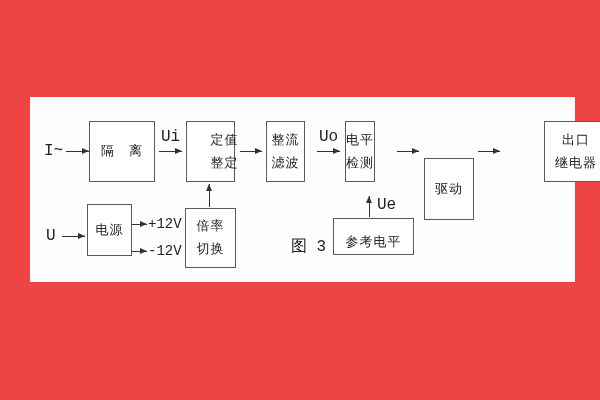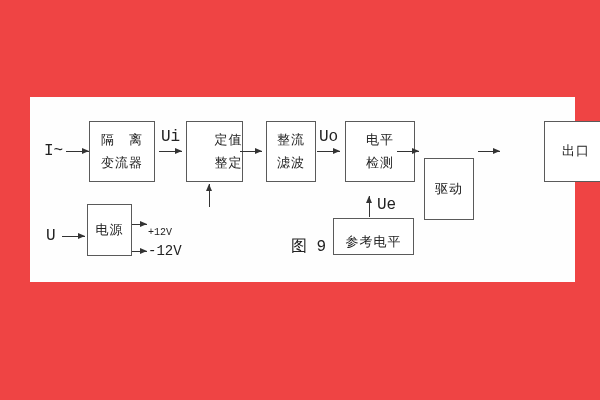--- a/index.html
+++ b/index.html
@@ -77,71 +77,75 @@
 </style>
 </head>
 <body>
 
 <div class="canvas">
 
   <div class="figure-area"></div>
 
   <div class="block" style="left:89px; top:121px; width:66px; height:61px;">
     <span>隔　离</span>
-    <span>变流器</span>
   </div>
 
-  <div class="block" style="left:186px; top:121px; width:57px; height:61px;padding-left:28px;">
+  <div class="block" style="left:186px; top:121px; width:49px; height:61px;padding-left:28px;">
     <span>定值</span>
     <span>整定</span>
   </div>
 
-  <div class="block" style="left:266px; top:121px; width:50px; height:61px;">
+  <div class="block" style="left:266px; top:121px; width:39px; height:61px;">
     <span>整流</span>
     <span>滤波</span>
   </div>
 
-  <div class="block" style="left:345px; top:121px; width:70px; height:61px;">
+  <div class="block" style="left:345px; top:121px; width:30px; height:61px;">
     <span>电平</span>
     <span>检测</span>
   </div>
 
   <div class="block" style="left:424px; top:121px; width:50px; height:62px;margin-top:37px;">
     <span>驱动</span>
   </div>
 
   <div class="block" style="left:504px; top:121px; width:64px; height:61px;margin-left:40px;">
     <span>出口</span>
+    <span>继电器</span>
   </div>
 
   <div class="block" style="left:87px; top:204px; width:45px; height:52px;">
     <span>电源</span>
   </div>
 
+  <div class="block" style="left:185px; top:208px; width:51px; height:60px;">
+    <span>倍率</span>
+    <span>切换</span>
+  </div>
 
   <div class="block" style="left:333px; top:218px; width:81px; height:37px;justify-content:flex-end;">
     <span>参考电平</span>
   </div>
 
   <span class="lbl" style="left:44px; top:145px;">I~</span>
   <span class="lbl" style="left:46px; top:230px;">U</span>
   <span class="lbl" style="left:161px; top:131px;">Ui</span>
   <span class="lbl" style="left:319px; top:131px;text-align:center;">Uo</span>
   <span class="lbl" style="left:377px; top:199px;text-align:center;">Ue</span>
-  <span class="lbl" style="left:148px; top:226px; font-size:10px;">+12V</span>
+  <span class="lbl" style="left:148px; top:218px; font-size:14px;">+12V</span>
   <span class="lbl" style="left:148px; top:245px; font-size:14px;">-12V</span>
 
   <div class="h-arrow" style="left:66px;  top:151px; width:23px;"></div>
   <div class="h-arrow" style="left:159px; top:151px; width:23px;"></div>
   <div class="h-arrow" style="left:240px; top:151px; width:22px;"></div>
   <div class="h-arrow" style="left:317px; top:151px; width:23px;"></div>
   <div class="h-arrow" style="left:397px; top:151px; width:22px;"></div>
   <div class="h-arrow" style="left:478px; top:151px; width:22px;"></div>
   <div class="h-arrow" style="left:62px;  top:236px; width:23px;"></div>
   <div class="h-arrow" style="left:132px; top:224px; width:15px;"></div>
   <div class="h-arrow" style="left:132px; top:251px; width:15px;"></div>
 
   <div class="v-arrow" style="left:209px; top:184px; height:23px;"></div>
   <div class="v-arrow" style="left:369px; top:196px; height:21px;"></div>
 
-  <span class="lbl" style="left:291px; top:241px;">图 9</span>
+  <span class="lbl" style="left:291px; top:241px;">图 3</span>
 
 </div>
 
 </body></html>

